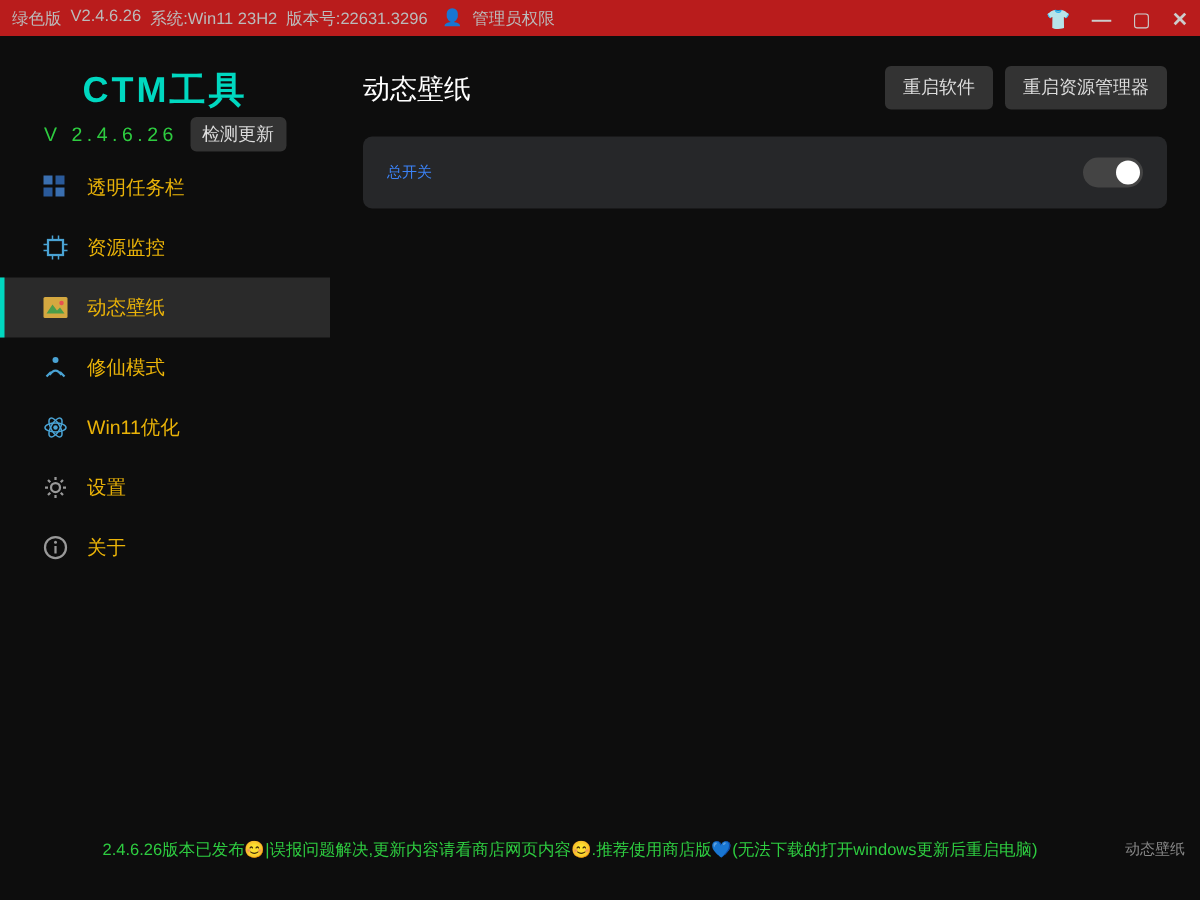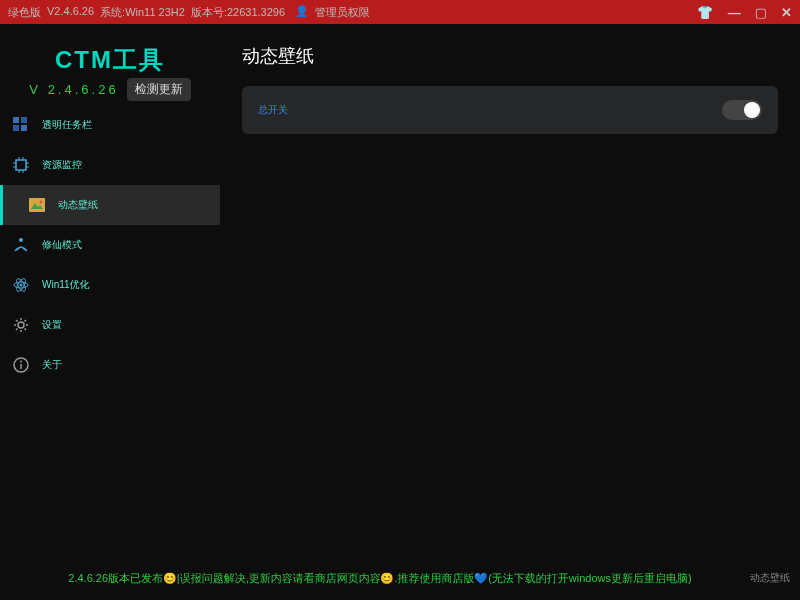--- a/index.html
+++ b/index.html
@@ -11,36 +11,36 @@
     .titlebar-controls span { cursor: pointer; color: #ccc; font-size: 13px; }
     
     .content { display: flex; height: 540px; }
     
     .sidebar { width: 220px; padding: 14px 0; }
     .logo { text-align: center; color: #00d8c0; font-size: 24px; font-weight: bold; letter-spacing: 2px; padding: 6px 0 2px; }
     .version-row { display: flex; align-items: center; justify-content: center; gap: 8px; margin-bottom: 4px; }
     .version { color: #2ecc40; font-size: 13px; letter-spacing: 3px; }
     .check-update { background: #333; color: #ddd; font-size: 12px; padding: 3px 8px; border-radius: 4px; cursor: pointer; }
     
-    .nav-item { display: flex; align-items: center; gap: 12px; padding: 11px 18px 11px 12px; color: #5eead4; font-size: 10px; cursor: pointer; }
+    .nav-item { display: flex; align-items: center; gap: 12px; padding: 11px 18px 11px 28px; color: #eab308; font-size: 13px; cursor: pointer; }
     .nav-item.active { background: #2a2a2a; border-left: 3px solid #00d8c0; padding-left: 25px; }
     .nav-icon { width: 18px; height: 18px; display: inline-flex; align-items: center; justify-content: center; }
     
     .main { flex: 1; padding: 20px 22px; }
     .main-header { display: flex; align-items: center; justify-content: space-between; margin-bottom: 18px; }
     .main-title { color: #fff; font-size: 18px; font-weight: normal; }
     .header-btns { display: flex; gap: 8px; }
     .hdr-btn { background: #333; color: #ddd; font-size: 12px; padding: 6px 12px; border-radius: 4px; cursor: pointer; }
     
     .setting-row { background: #262729; border-radius: 6px; padding: 14px 16px; display: flex; align-items: center; justify-content: space-between; }
     .setting-label { color: #3b82f6; font-size: 10px; }
     .toggle { width: 40px; height: 20px; background: #444; border-radius: 999px; position: relative; cursor: pointer; }
     .toggle-knob { position: absolute; right: 2px; top: 2px; width: 16px; height: 16px; background: #fff; border-radius: 50%; }
     
-    .footer { position: absolute; bottom: 4px; left: 0; right: 0; height: 36px; background: #0d0d0d; display: flex; align-items: center; padding: 0 10px; }
+    .footer { position: absolute; bottom: 16px; left: 0; right: 0; height: 36px; background: #0d0d0d; display: flex; align-items: center; padding: 0 10px; }
     .footer-msg { color: #2ecc40; font-size: 11px; flex: 1; text-align: center; }
     .footer-brand { color: #888; font-size: 10px; }
   </style>
 </head>
 <body>
 
 <div class="titlebar">
   <div class="titlebar-info">
     <span>绿色版</span>
     <span>V2.4.6.26</span>
@@ -140,20 +140,24 @@
             <line x1="9" y1="8" x2="9" y2="13" stroke="#999" stroke-width="1.5"></line>
           </svg>
         </span>
       <span>关于</span>
     </div>
   </div>
 
   <div class="main">
     <div class="main-header">
       <h1 class="main-title">动态壁纸</h1>
+      <div class="header-btns">
+        <span class="hdr-btn">重启软件</span>
+        <span class="hdr-btn">重启资源管理器</span>
+      </div>
     </div>
     <div class="setting-row">
       <span class="setting-label">总开关</span>
       <div class="toggle">
         <div class="toggle-knob"></div>
       </div>
     </div>
   </div>
 </div>
 

